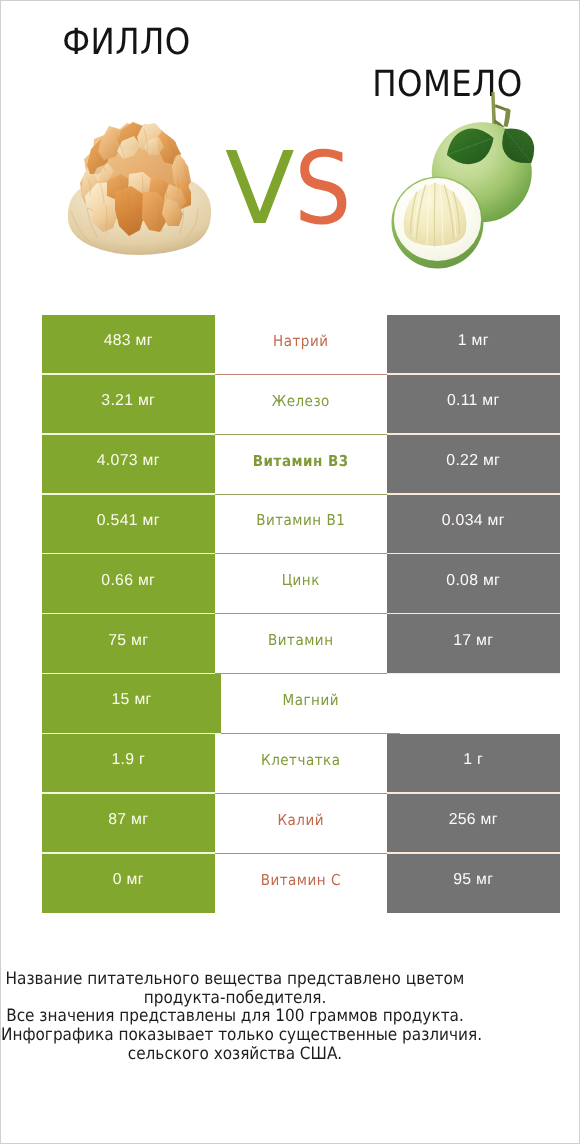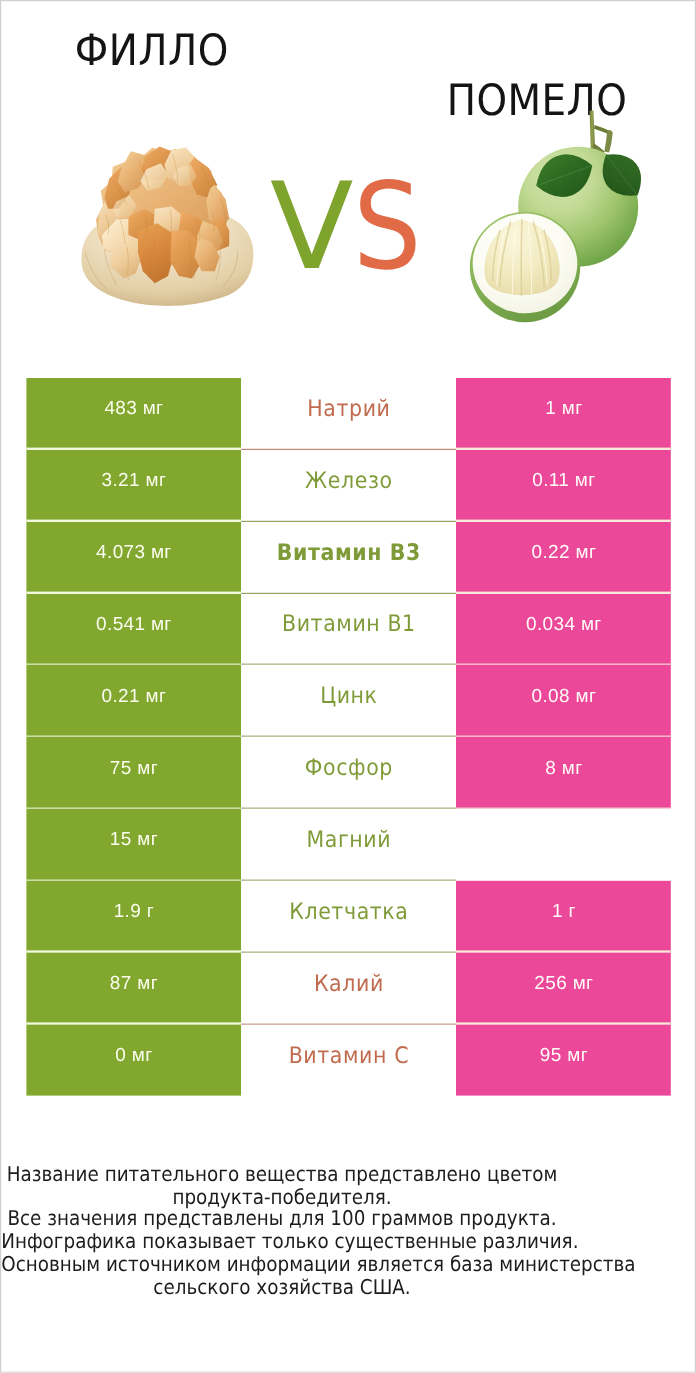--- a/index.html
+++ b/index.html
@@ -8,27 +8,27 @@
   .title{position:absolute;top:21px;font-size:36px;letter-spacing:.4px;color:#141414;text-align:center;font-weight:400;font-family:"DejaVu Sans Condensed","DejaVu Sans",sans-serif;}
   #title-left{left:0;width:251px;}
   #title-right{left:321px;width:251px;margin-top:42px;}
   .vs{position:absolute;top:138px;left:-3px;width:580px;text-align:center;font-size:100px;font-weight:400;font-family:"DejaVu Sans Condensed","DejaVu Sans",sans-serif;letter-spacing:0px;line-height:100px;}
   .vs .v{color:#7FA42E;display:inline-block;transform:scaleX(1.13);transform-origin:left center;}
   .vs .s{color:#E06B46;display:inline-block;margin-left:8px;}
   .art{position:absolute;}
   #art-left{left:63px;top:120px;}
   #art-right{left:389px;top:85px;}
   .table{position:absolute;left:21px;top:314px;width:537.5px;}
-  .row{display:flex;height:59.85px;position:relative;}
+  .row{display:flex;height:59.85px;position:relative;margin-left:20px;}
   .cell{display:flex;align-items:center;justify-content:center;width:179.17px;font-size:15.8px;letter-spacing:0.3px;position:relative;}
-  .mid{font-family:"DejaVu Sans Condensed","DejaVu Sans",sans-serif;font-size:19px;letter-spacing:0.5px;}
+  .mid{font-family:"DejaVu Sans Condensed","DejaVu Sans",sans-serif;font-size:15px;letter-spacing:0.5px;}
   .cell>span{display:block;position:relative;top:-3.5px;white-space:nowrap;}
   .mid>span{top:-4px;}
   .left{background:#82A72F;color:#fbfdee;}
-  .right{background:#ec4899;color:#fffaf7;}
+  .right{background:#737373;color:#fffaf7;}
   .mid{background:#fff;}
   .row .sep{position:absolute;left:0;right:0;bottom:0;height:1.4px;}
   .left .sep{background:#f2f8dd;}
   .right .sep{background:#fbe8d9;}
   .mid .sep{height:1px;}
   .footer{position:absolute;top:969px;left:0;width:468px;text-align:center;font-size:17px;color:#1c1c1c;line-height:18.7px;font-family:"DejaVu Sans Condensed","DejaVu Sans",sans-serif;}
   .footer>div{white-space:nowrap;}
 </style>
 </head>
 <body>
@@ -289,43 +289,43 @@
           <span>Витамин B1</span>
           <i class="sep" style="background: rgb(147, 164, 94);"></i>
         </div>
         <div class="cell right">
           <span>0.034 мг</span>
           <i class="sep"></i>
         </div>
       </div>
       <div class="row">
         <div class="cell left">
-          <span>0.21 мг</span>
+          <span>0.66 мг</span>
           <i class="sep"></i>
         </div>
         <div class="cell mid" style="color: rgb(127, 155, 56);">
           <span>Цинк</span>
           <i class="sep" style="background: rgb(147, 164, 94);"></i>
         </div>
         <div class="cell right">
           <span>0.08 мг</span>
           <i class="sep"></i>
         </div>
       </div>
       <div class="row">
         <div class="cell left">
           <span>75 мг</span>
           <i class="sep"></i>
         </div>
         <div class="cell mid" style="color: rgb(127, 155, 56);">
-          <span>Фосфор</span>
-          <i class="sep" style="background: rgb(147, 164, 94);"></i>
-        </div>
-        <div class="cell right">
-          <span>8 мг</span>
+          <span>Витамин</span>
+          <i class="sep" style="background: rgb(147, 164, 94);"></i>
+        </div>
+        <div class="cell right">
+          <span>17 мг</span>
           <i class="sep"></i>
         </div>
       </div>
       <div class="row">
         <div class="cell left">
           <span>15 мг</span>
           <i class="sep"></i>
         </div>
         <div class="cell mid" style="color: rgb(127, 155, 56);">
           <span>Магний</span>
@@ -370,16 +370,15 @@
         <div class="cell right">
           <span>95 мг</span>
         </div>
       </div>
     </div>
   <div class="footer" id="footer">
       <div>Название питательного вещества представлено цветом</div>
       <div>продукта-победителя.</div>
       <div>Все значения представлены для 100 граммов продукта.</div>
       <div>Инфографика показывает только существенные различия.</div>
-      <div>Основным источником информации является база министерства</div>
       <div>сельского хозяйства США.</div>
     </div>
 </div>
 
 </body></html>

